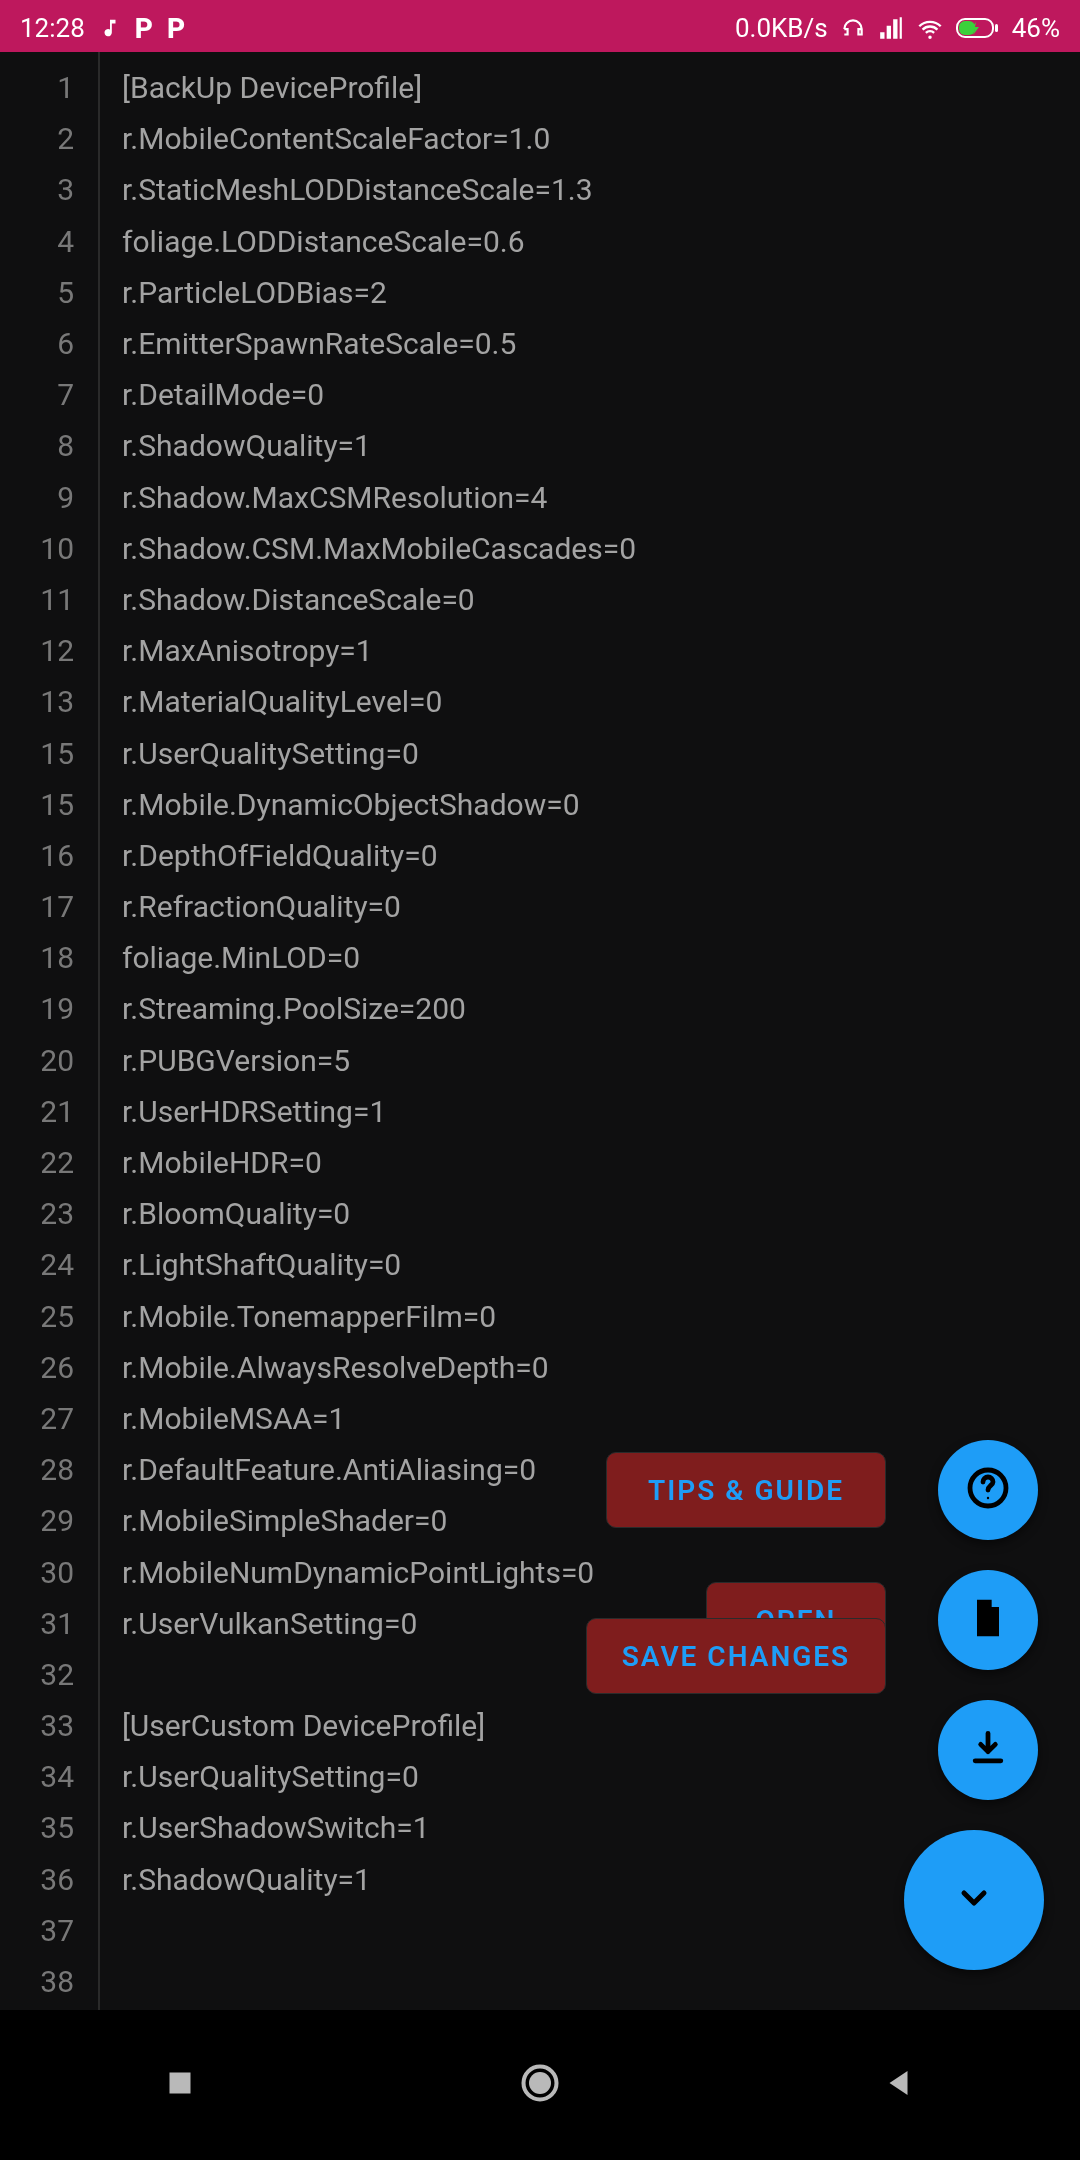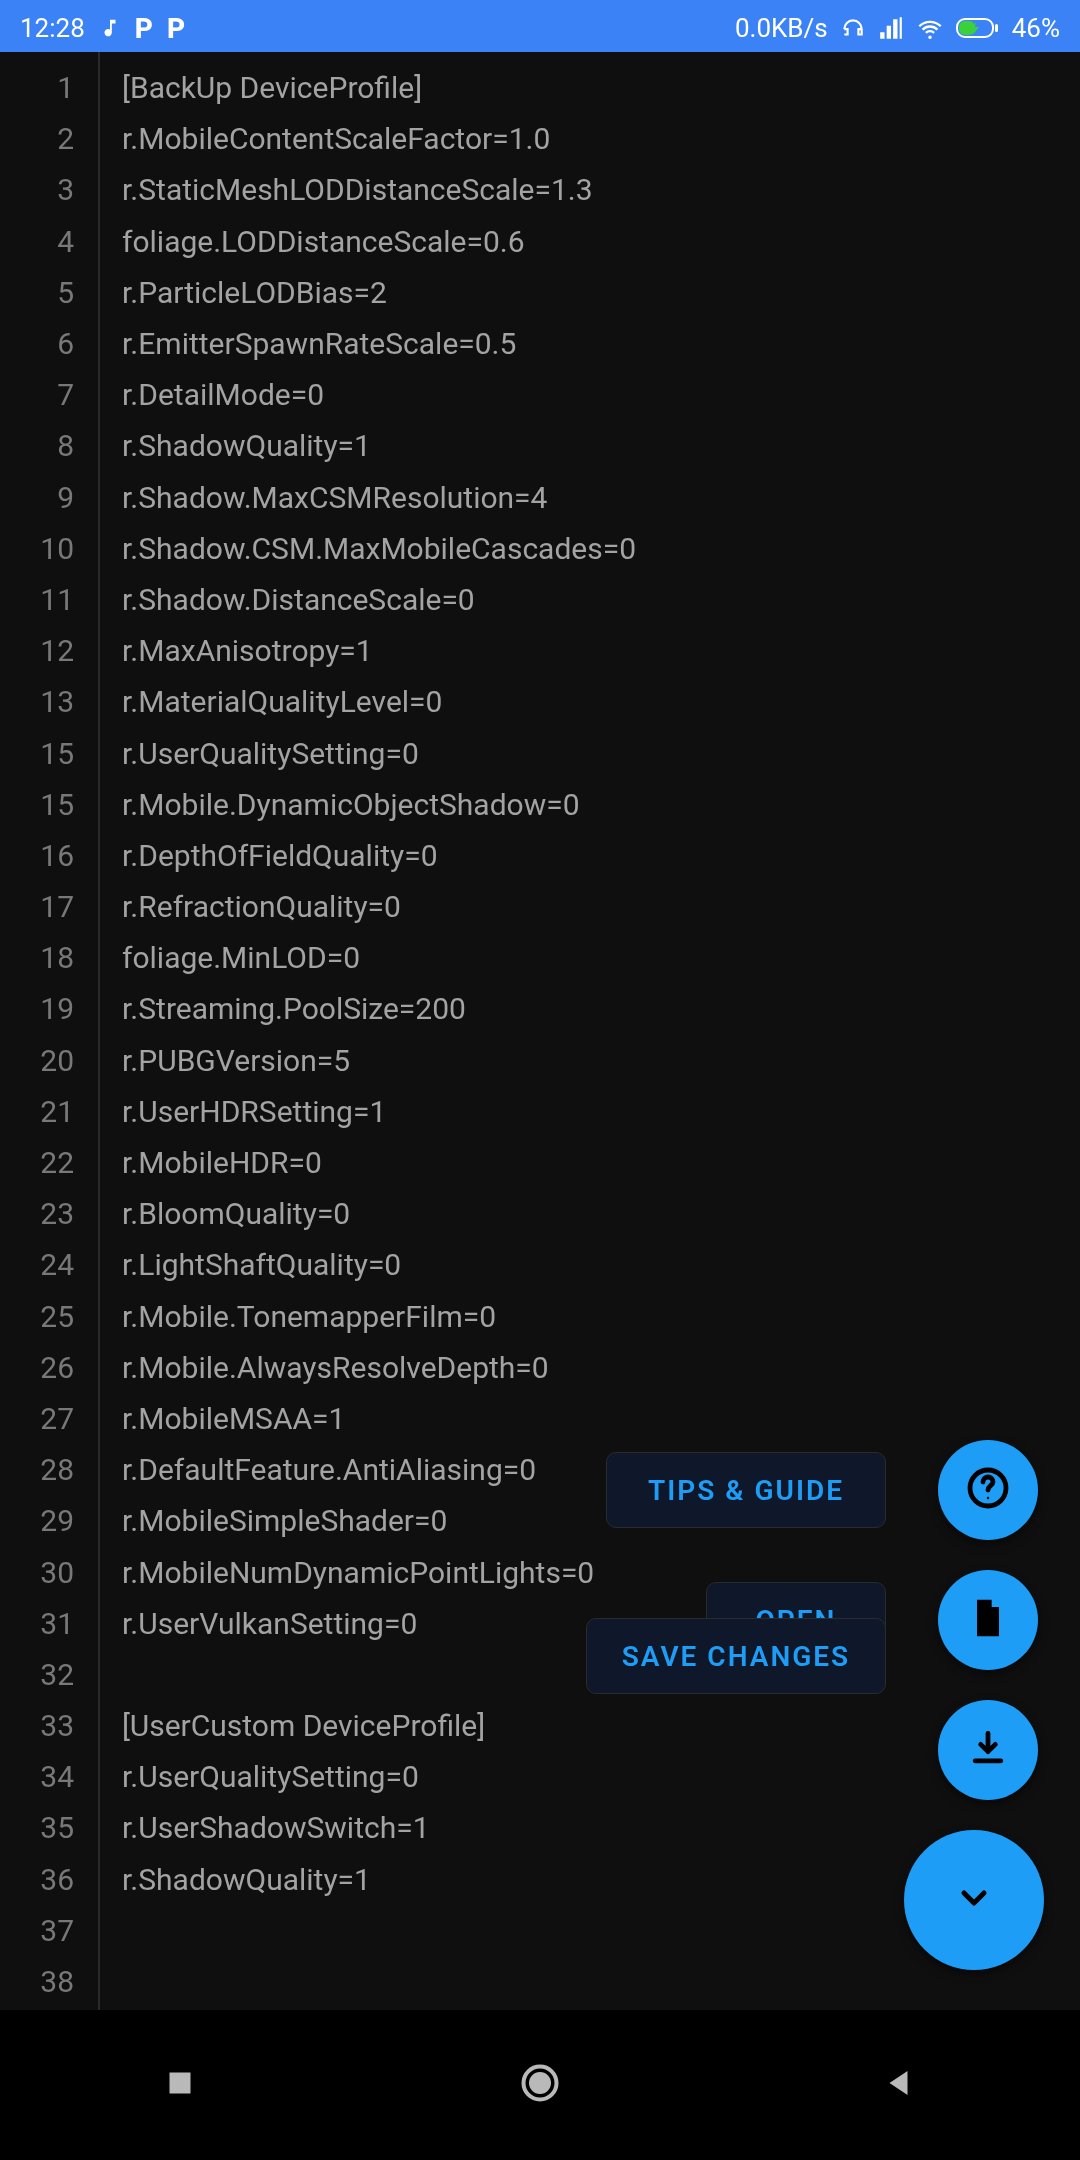--- a/index.html
+++ b/index.html
@@ -9,21 +9,21 @@
     background: #000;
     font-family: Roboto, Arial, sans-serif;
     overflow: hidden;
     position: relative;
   }
 
   
   .status-bar {
     width: 100%;
     height: 56px;
-    background: #3b82f6;
+    background: #be185d;
     display: flex;
     align-items: center;
     justify-content: space-between;
     padding: 0 20px;
     color: #fff;
     font-size: 26px;
   }
   .status-left { display: flex; align-items: center; gap: 14px; }
   .status-right { display: flex; align-items: center; gap: 12px; }
   .status-icon { display: inline-flex; align-items: center; justify-content: center; color:#fff; }
@@ -58,21 +58,21 @@
   }
   .code-text {
     color: #a3a3a3;
     font-size: 30px;
     white-space: pre;
   }
 
   
   .pill-btn {
     position: absolute;
-    background: #0f172a;
+    background: #7f1d1d;
     border: 1px solid #2b2b2b;
     color: #1e9df7;
     font-weight: 600;
     letter-spacing: 2px;
     border-radius: 10px;
     display: flex;
     align-items: center;
     justify-content: center;
     font-size: 28px;
   }

